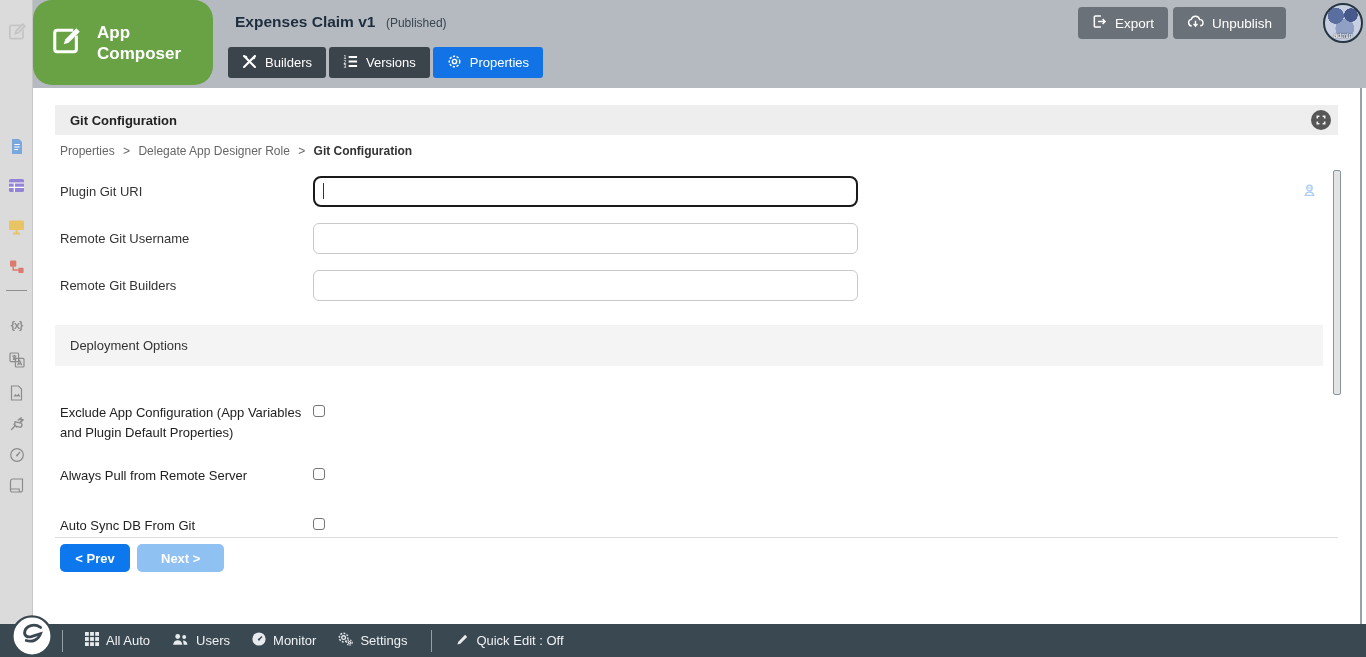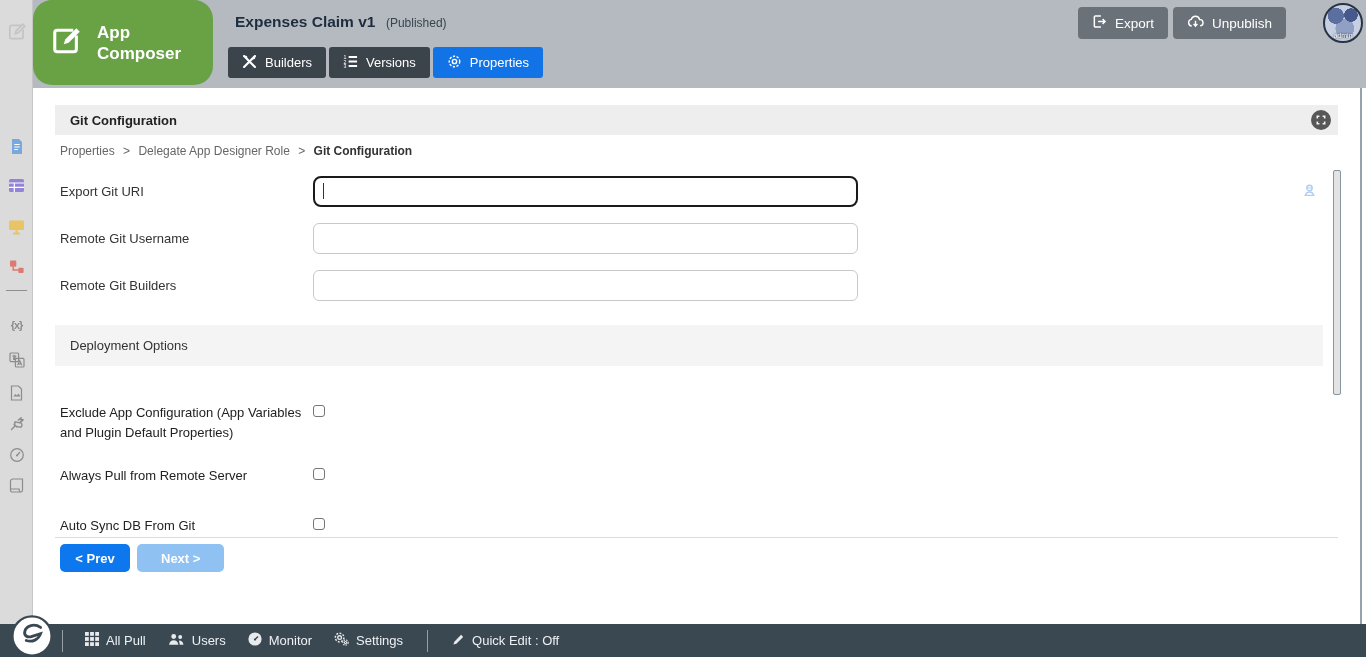--- a/index.html
+++ b/index.html
@@ -244,21 +244,21 @@
 
     <div class="breadcrumb">
       <span>Properties</span>
       <span class="sep">&gt;</span>
       <span>Delegate App Designer Role</span>
       <span class="sep">&gt;</span>
       <span class="current">Git Configuration</span>
     </div>
 
     <div class="field-row" style="top:88px">
-      <span class="field-label">Export Git URI</span>
+      <span class="field-label">Plugin Git URI</span>
       <span class="focus-wrap">
         <input class="text-input focused" type="text" value="" style="">
         <span class="caret"></span>
       </span>
     </div>
 
     <div class="field-row" style="top:135px">
       <span class="field-label">Remote Git Username</span>
       <input class="text-input" type="text" value="" style="">
     </div>
@@ -322,21 +322,21 @@
             <rect x="5.1" y="0" width="3.8" height="3.8"></rect>
             <rect x="10.2" y="0" width="3.8" height="3.8"></rect>
             <rect x="0" y="5.1" width="3.8" height="3.8"></rect>
             <rect x="5.1" y="5.1" width="3.8" height="3.8"></rect>
             <rect x="10.2" y="5.1" width="3.8" height="3.8"></rect>
             <rect x="0" y="10.2" width="3.8" height="3.8"></rect>
             <rect x="5.1" y="10.2" width="3.8" height="3.8"></rect>
             <rect x="10.2" y="10.2" width="3.8" height="3.8"></rect>
           </svg>
       </span>
-      <span>All Pull</span>
+      <span>All Auto</span>
     </span>
 
     <span class="footer-item">
       <span>
         <svg width="17" height="13" viewBox="0 0 18 14" fill="#e8ebed">
             <circle cx="6" cy="3.8" r="2.6"></circle>
             <path d="M1 12.6c.5-3.1 2.5-4.7 5-4.7s4.5 1.6 5 4.7z"></path>
             <circle cx="13" cy="4.3" r="2.1"></circle>
             <path d="M11.7 8.2c2.6.1 4.3 1.6 4.8 4.4h-4z"></path>
           </svg>

